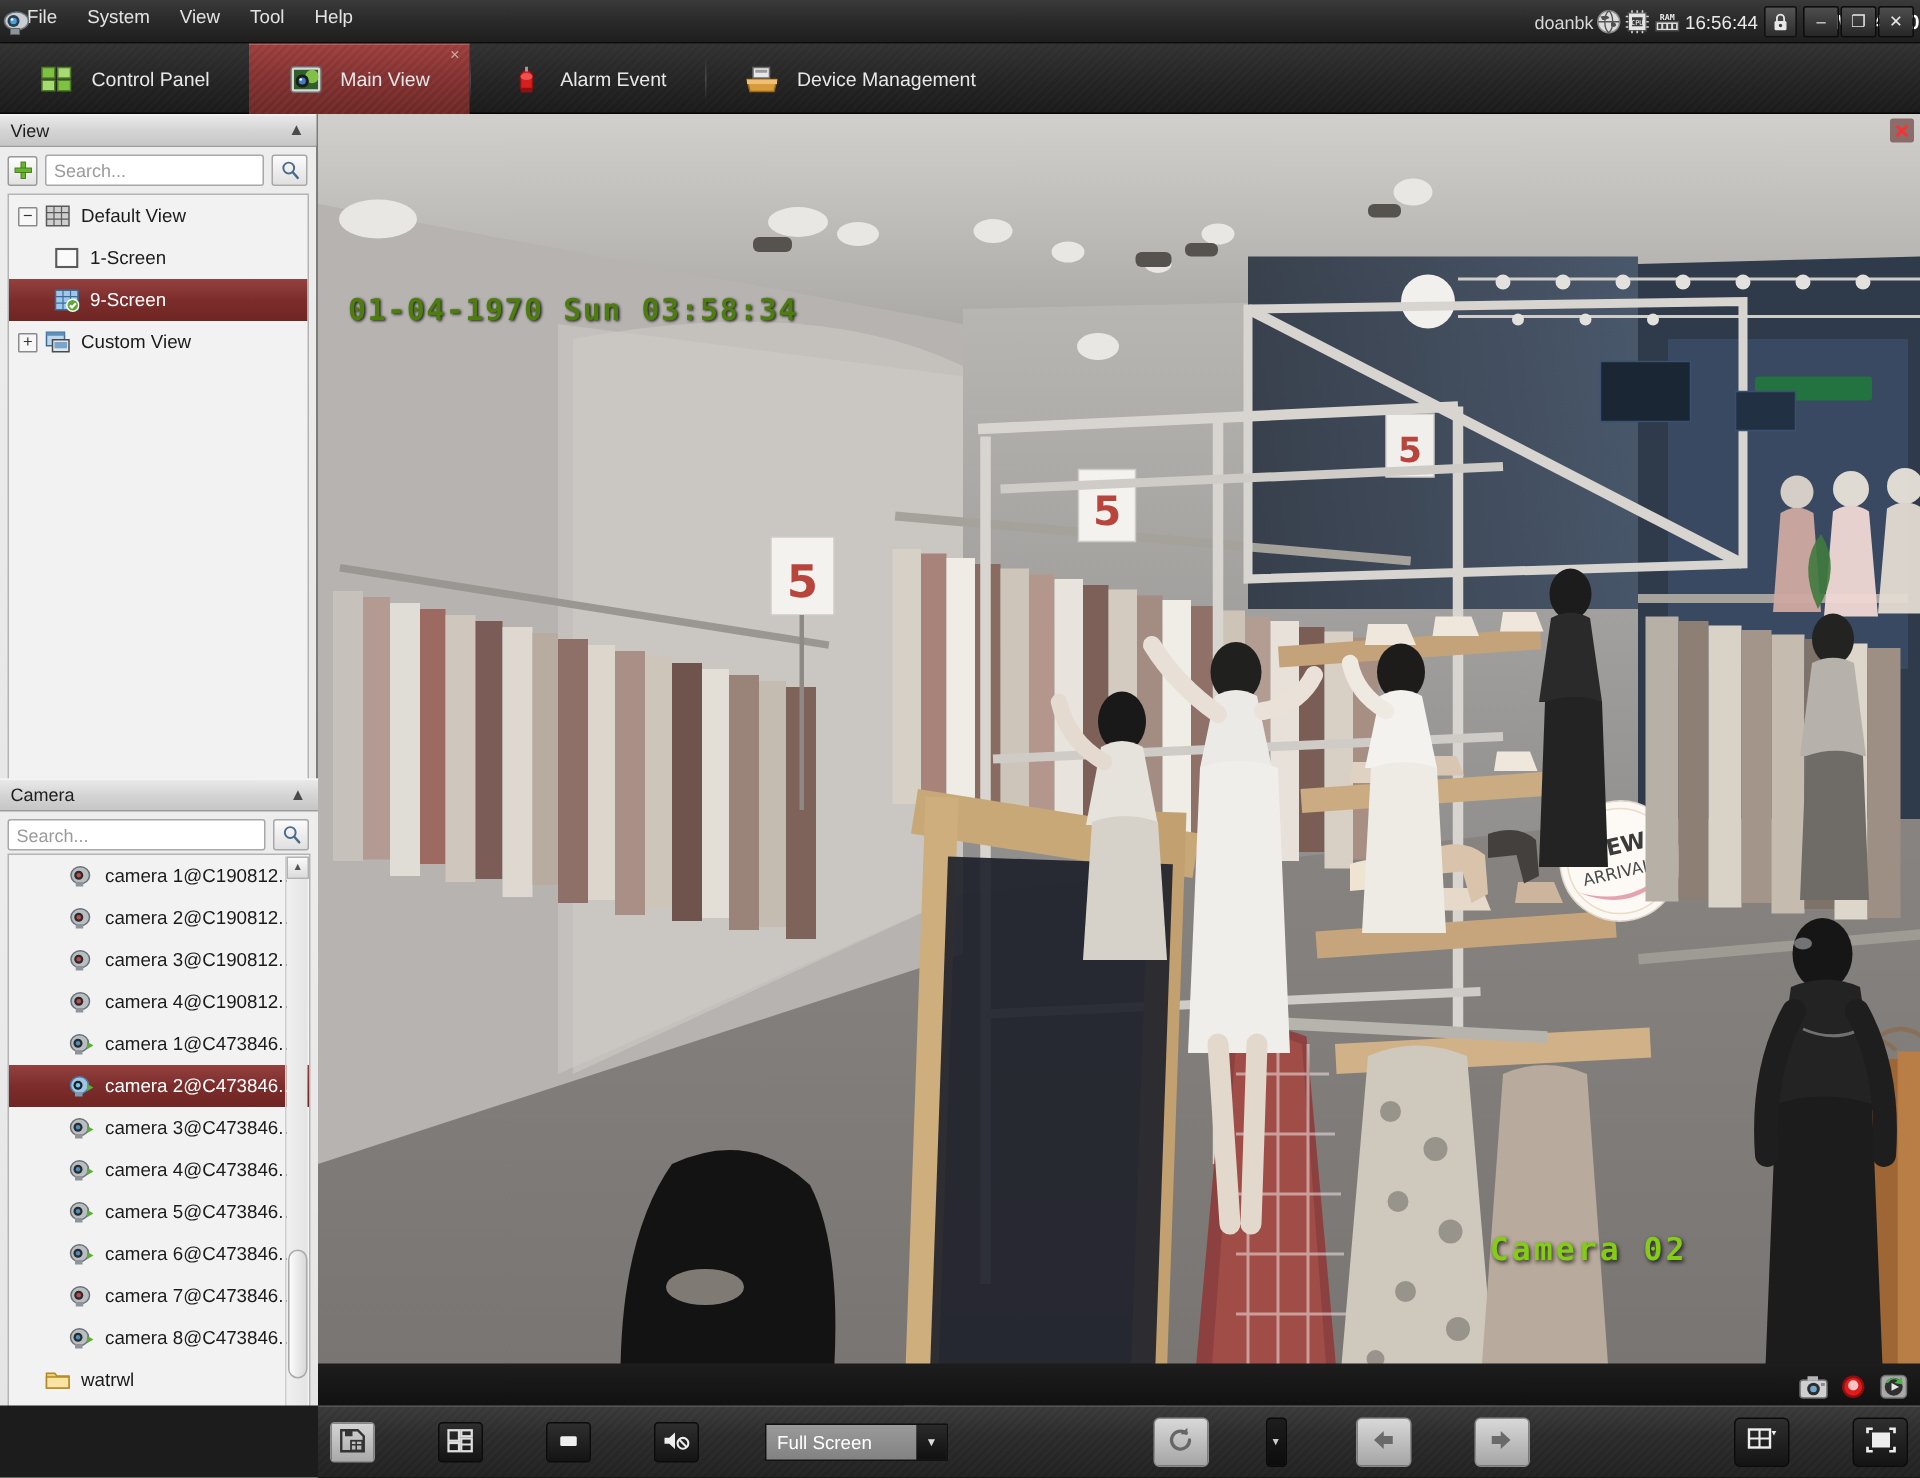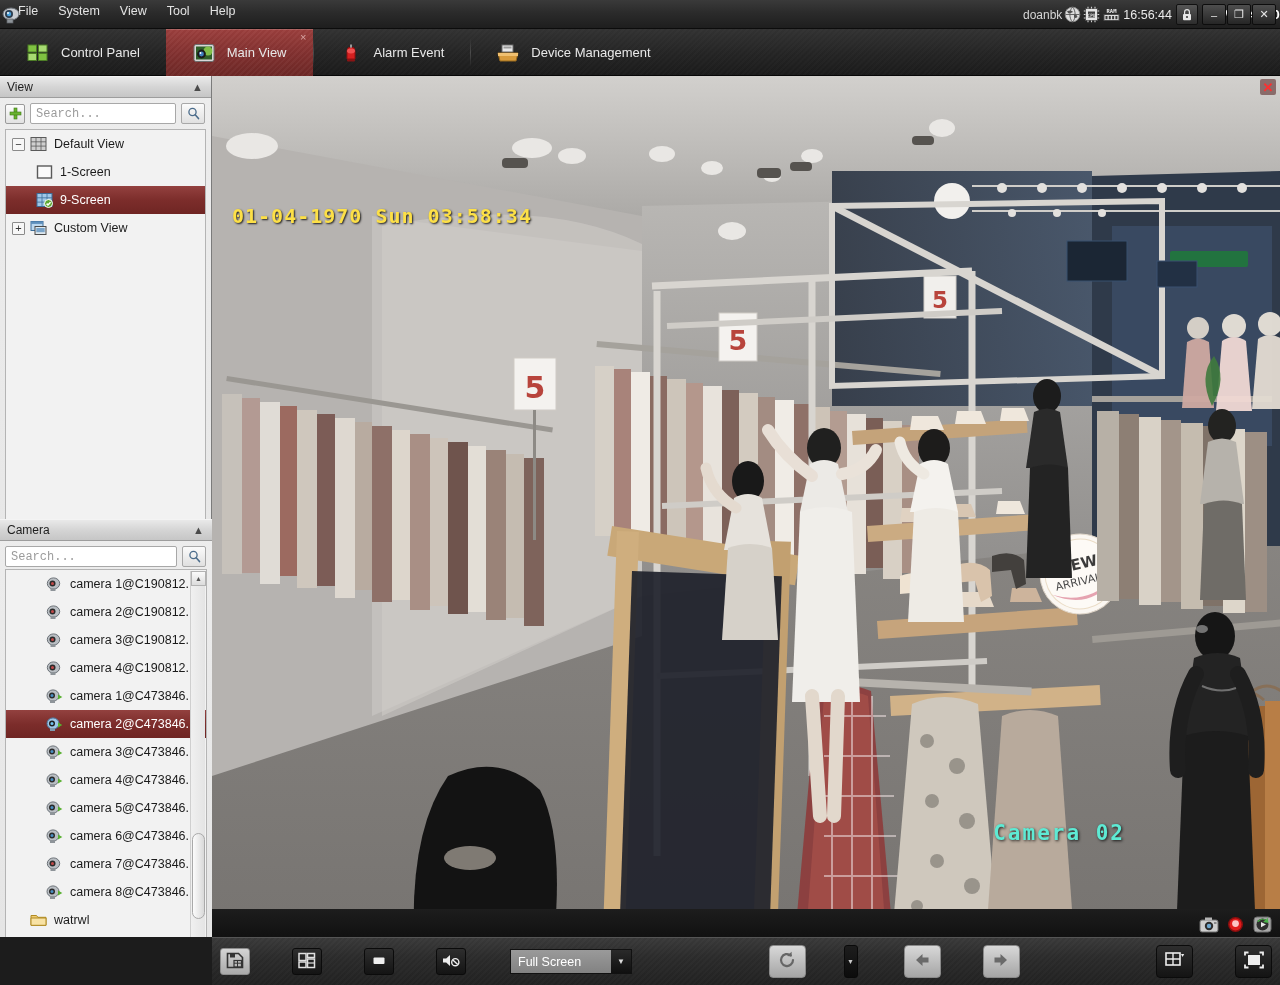--- a/index.html
+++ b/index.html
@@ -111,21 +111,21 @@
     width:20px;height:20px; border:1px solid #9a9a9a; border-radius:2px;
     background:linear-gradient(180deg,#fdfdfd,#e2e2e2);
     display:flex;align-items:center;justify-content:center;
   }
   .searchbox{
     flex:1; height:21px; background:#fff; border:1px solid #a8a8a8;
     border-radius:2px; display:flex; align-items:center; padding:0 5px;
   }
   .searchbox input{
     border:0; outline:0; width:100%; font-size:12px; color:#333;
-    font-family:Liberation Mono, monospace; background:transparent;
+    font-family:Liberation Sans, sans-serif; background:transparent;
   }
   .searchbox input::placeholder{ color:#9b9b9b; }
   .magbtn{
     width:24px;height:21px; border:1px solid #a8a8a8; border-radius:2px;
     background:linear-gradient(180deg,#fbfbfb,#e0e0e0);
     display:flex;align-items:center;justify-content:center;
   }
 
   .treebox{
     margin:0 5px; background:#f2f2f2; border:1px solid #b4b4b4;
@@ -202,27 +202,27 @@
     position:absolute; left:212px; top:76px; width:1068px; height:861px;
     background:#111; overflow:hidden;
   }
   .vid-close{
     position:absolute; right:4px; top:3px; width:16px;height:16px;
     display:flex;align-items:center;justify-content:center;
     color:#ff2f2f; font-size:13px; font-weight:bold; z-index:40;
     background:rgba(70,12,12,.5); border-radius:2px;
   }
   .osd-time{
-    position:absolute; left:20px; top:128px; color:#fde047; z-index:30;
+    position:absolute; left:20px; top:118px; color:#4d7c0f; z-index:30;
     font-family:"DejaVu Sans Mono", monospace; font-size:20px;
     letter-spacing:1px; font-weight:bold;
     text-shadow:1px 1px 2px rgba(0,0,0,.85);
   }
   .osd-cam{
-    position:absolute; right:155px; bottom:92px; color:#5eead4; z-index:30;
+    position:absolute; right:155px; bottom:92px; color:#84cc16; z-index:30;
     font-family:"DejaVu Sans Mono", monospace; font-size:21px;
     letter-spacing:2px; font-weight:bold;
     text-shadow:1px 1px 3px rgba(0,0,0,.8);
     text-align:center;
   }
   .vid-tools{
     position:absolute; right:8px; bottom:4px; display:flex; gap:8px; z-index:35;
     align-items:center;
   }
   .vtool{ width:19px;height:17px; display:block; }

